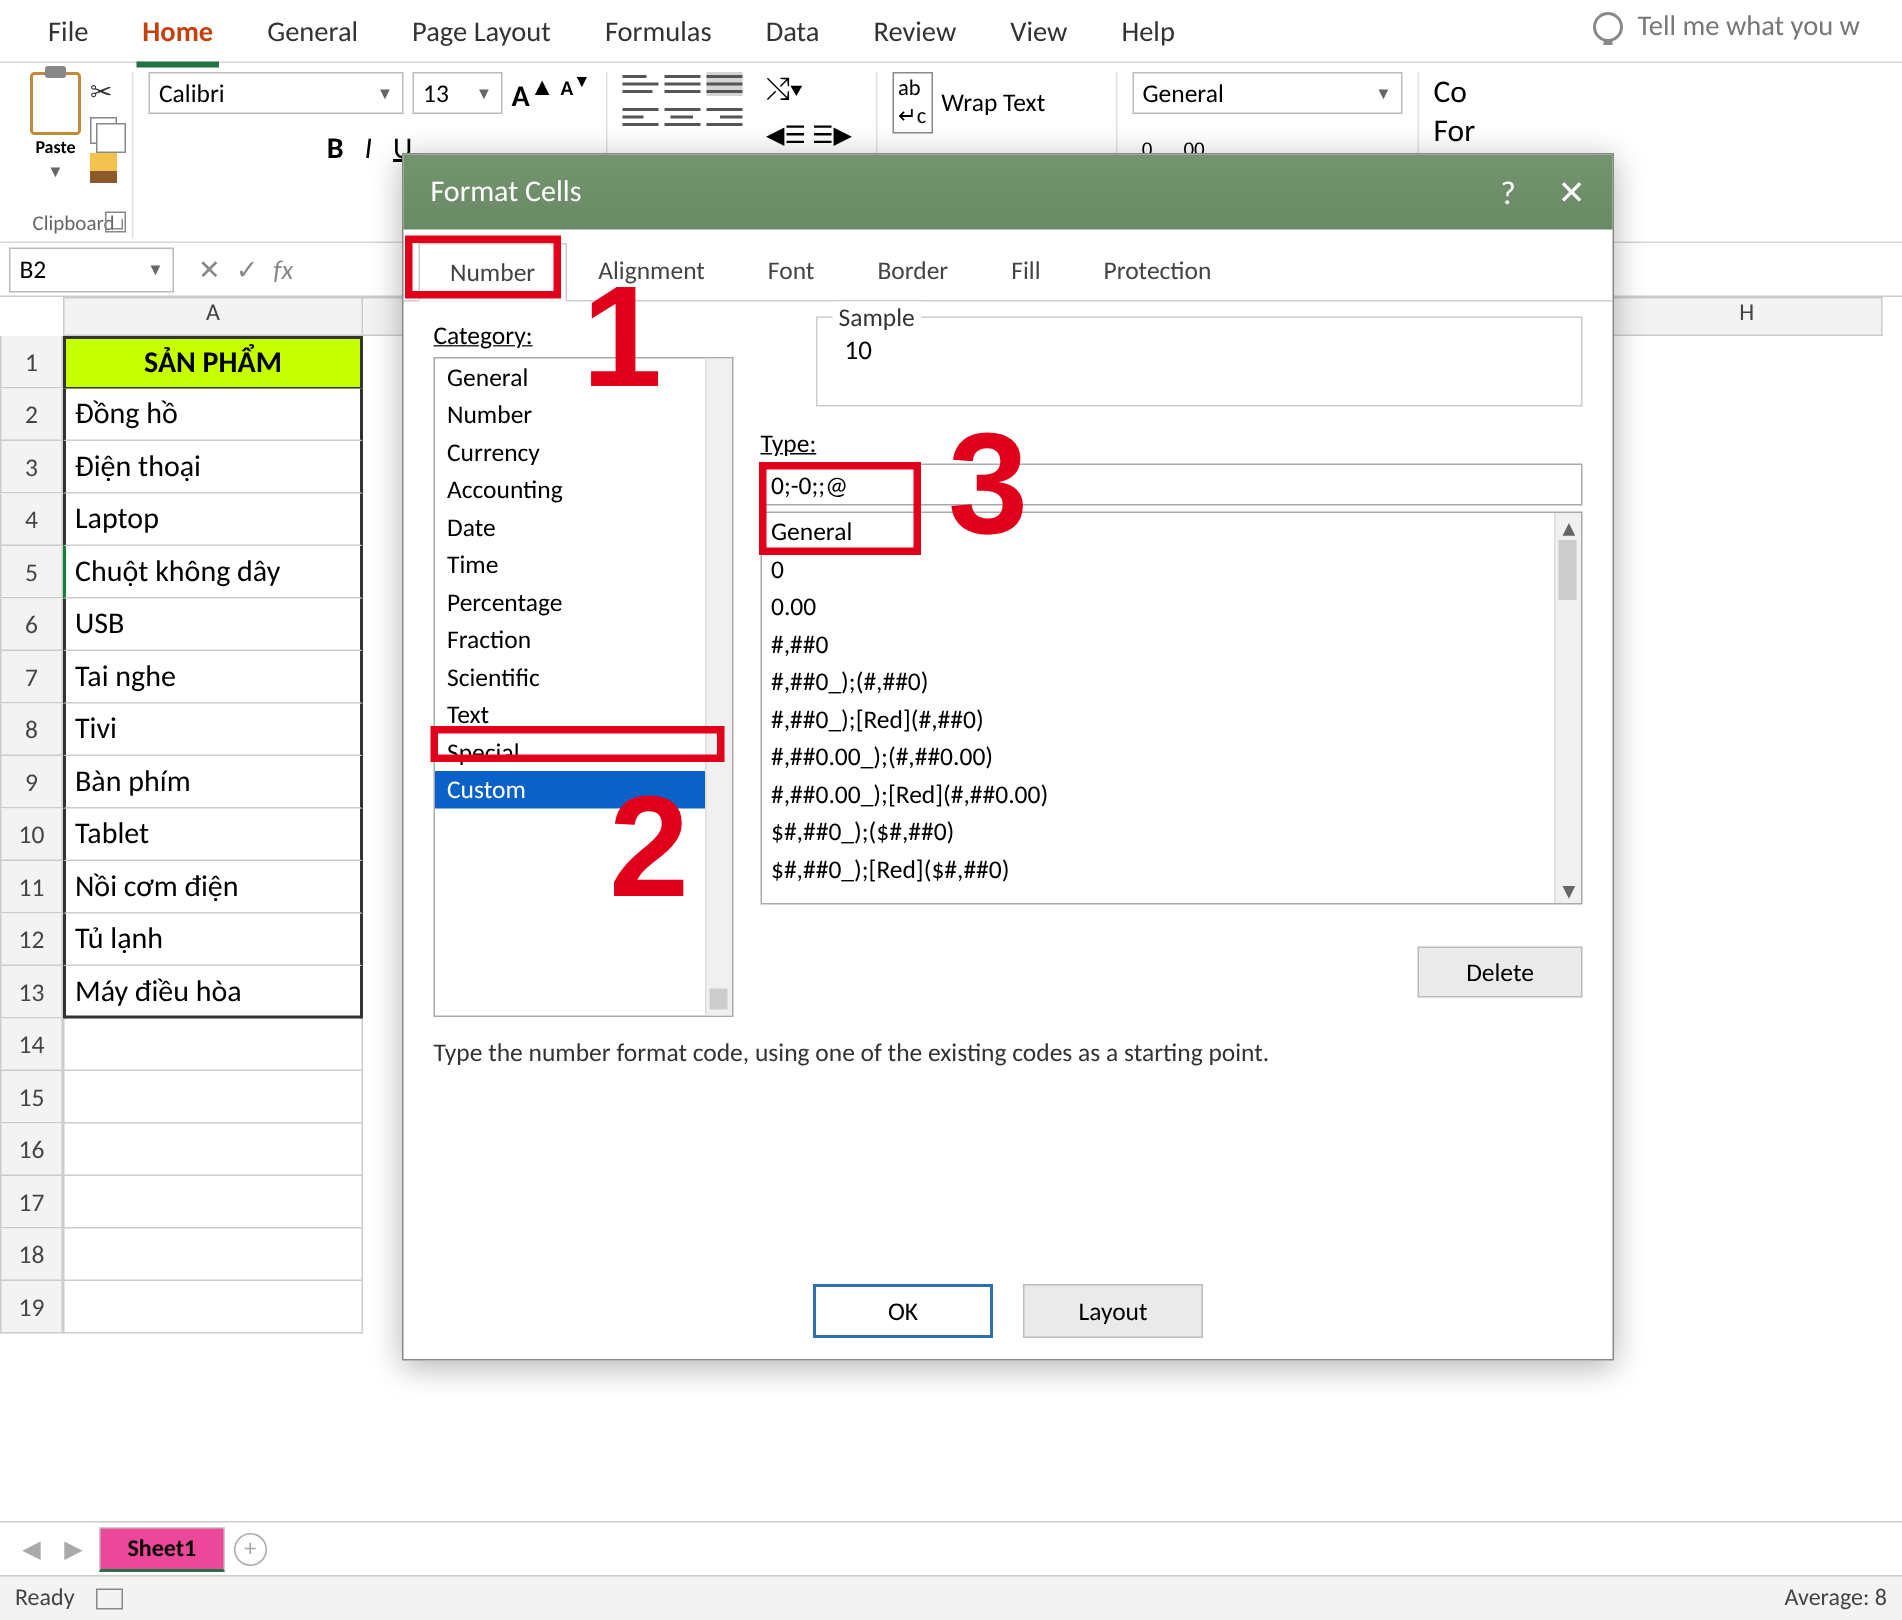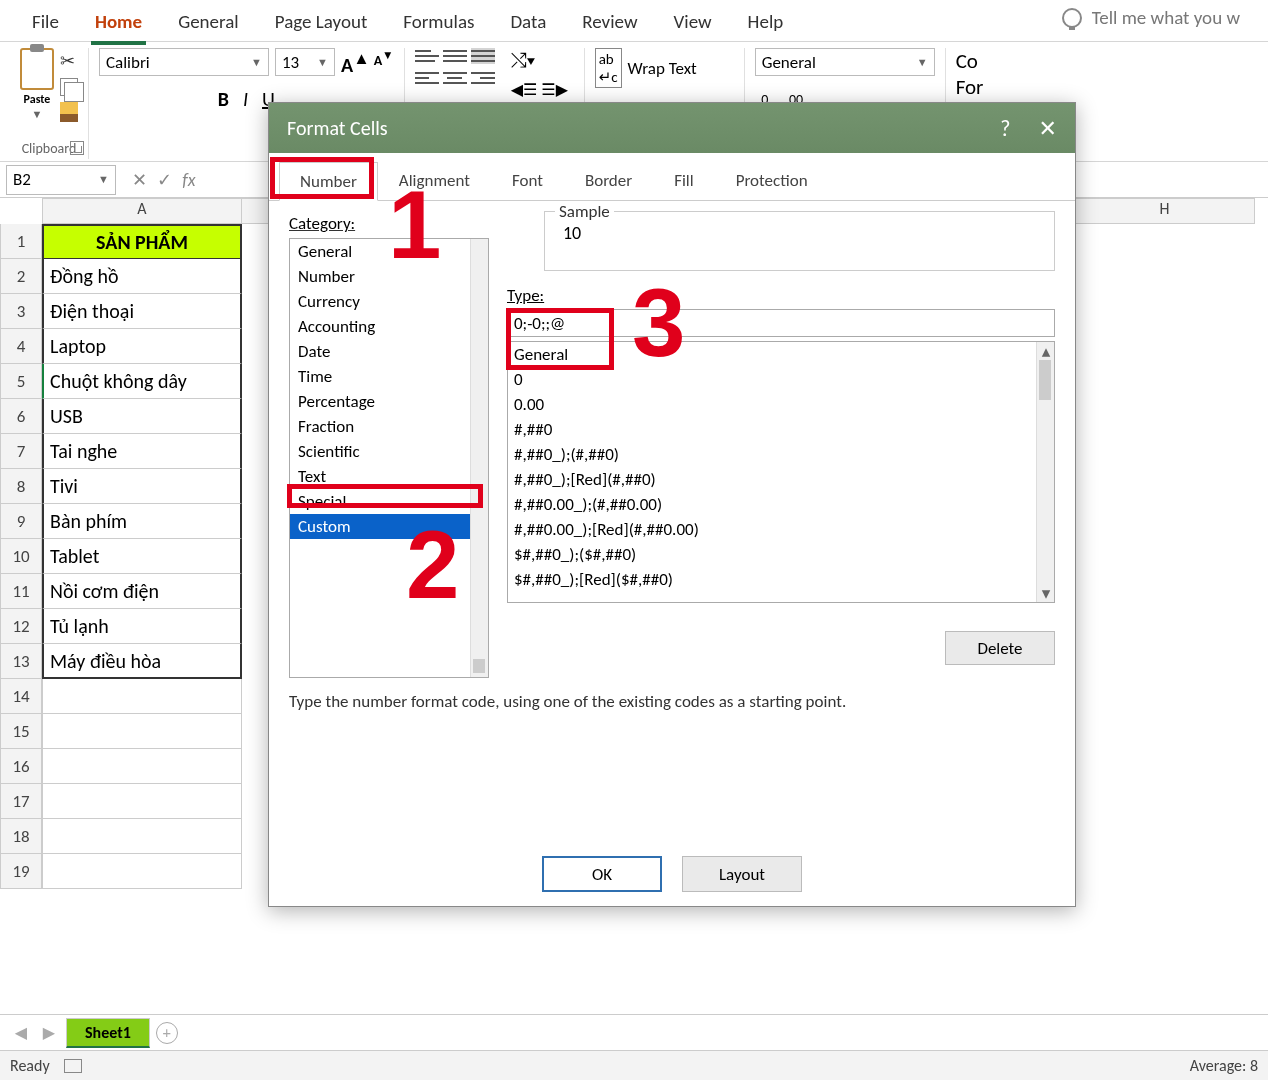--- a/index.html
+++ b/index.html
@@ -68,21 +68,21 @@
 .rows-col{display:flex;flex-direction:column;}
 .cells{display:flex;flex-direction:column;justify-content:flex-end;}
 .cellrow{display:flex;}
 .cell{width:200px;height:35px;border:1px solid #ccc;border-top:none;border-left:none;padding:3px 6px;font-size:20px;display:flex;align-items:center;}
 .cell:first-child{border-left:1px solid #ccc;}
 .header-cell{background:#c6ff00;font-weight:700;justify-content:center;}
 
 
 .sheet-tabs{height:36px;border-top:1px solid #ccc;display:flex;align-items:center;padding-left:10px;gap:6px;}
 .nav-arr{width:22px;height:22px;color:#aaa;display:flex;align-items:center;justify-content:center;}
-.sheet-tab{padding:4px 18px;border:1px solid #ccc;border-bottom:2px solid #217346;background:#84cc16;font-size:16px;font-weight:600;}
+.sheet-tab{padding:4px 18px;border:1px solid #ccc;border-bottom:2px solid #217346;background:#ec4899;font-size:16px;font-weight:600;}
 .plus{width:22px;height:22px;border:1px solid #aaa;border-radius:50%;display:flex;align-items:center;justify-content:center;color:#aaa;}
 
 
 .status{height:30px;background:#f3f3f3;border-top:1px solid #ccc;display:flex;align-items:center;justify-content:space-between;padding:0 10px;font-size:16px;color:#444;}
 
 
 .dialog{position:absolute;left:268px;top:102px;width:808px;height:805px;background:#fff;border:1px solid #888;box-shadow:0 4px 20px rgba(0,0,0,0.3);display:flex;flex-direction:column;z-index:100;}
 .dlg-title{height:50px;background:#6b8e6b;background:linear-gradient(#74946f,#6a8a65);color:#fff;display:flex;align-items:center;justify-content:space-between;padding:0 18px;font-size:20px;}
 .dlg-title-right{display:flex;gap:28px;font-size:22px;}
 .dlg-tabs{display:flex;border-bottom:1px solid #ccc;padding-left:10px;margin-top:8px;}

